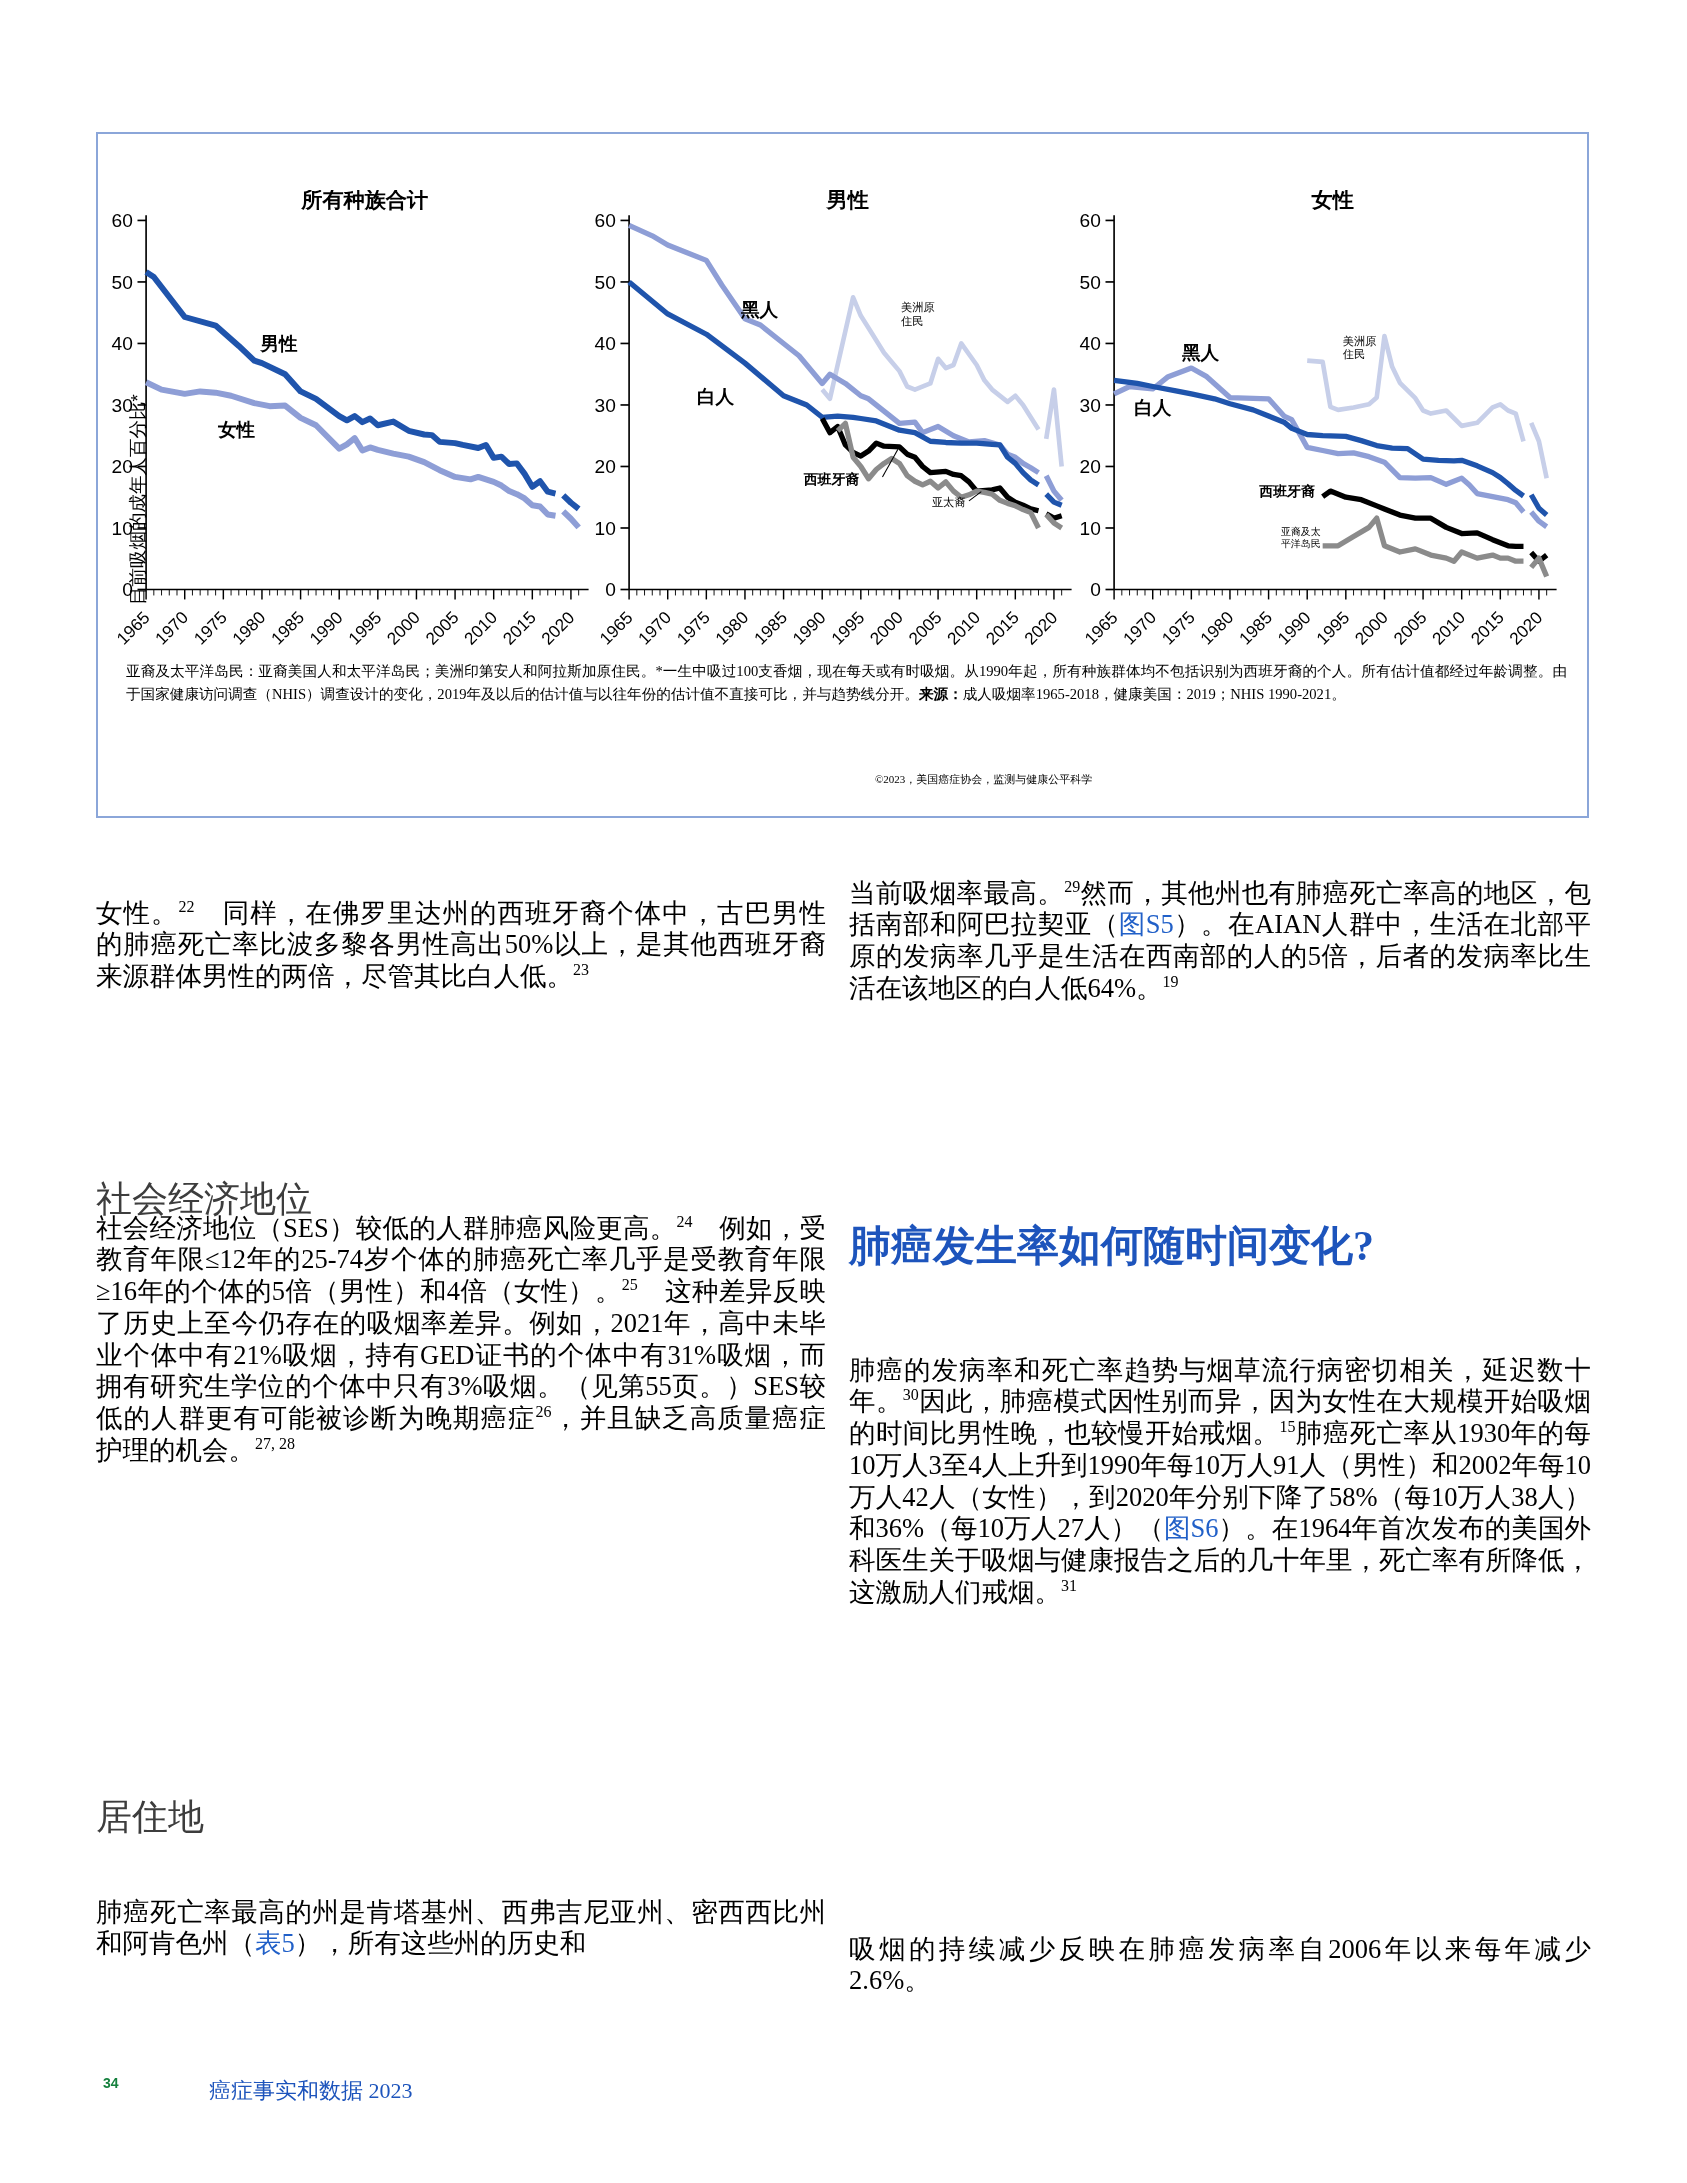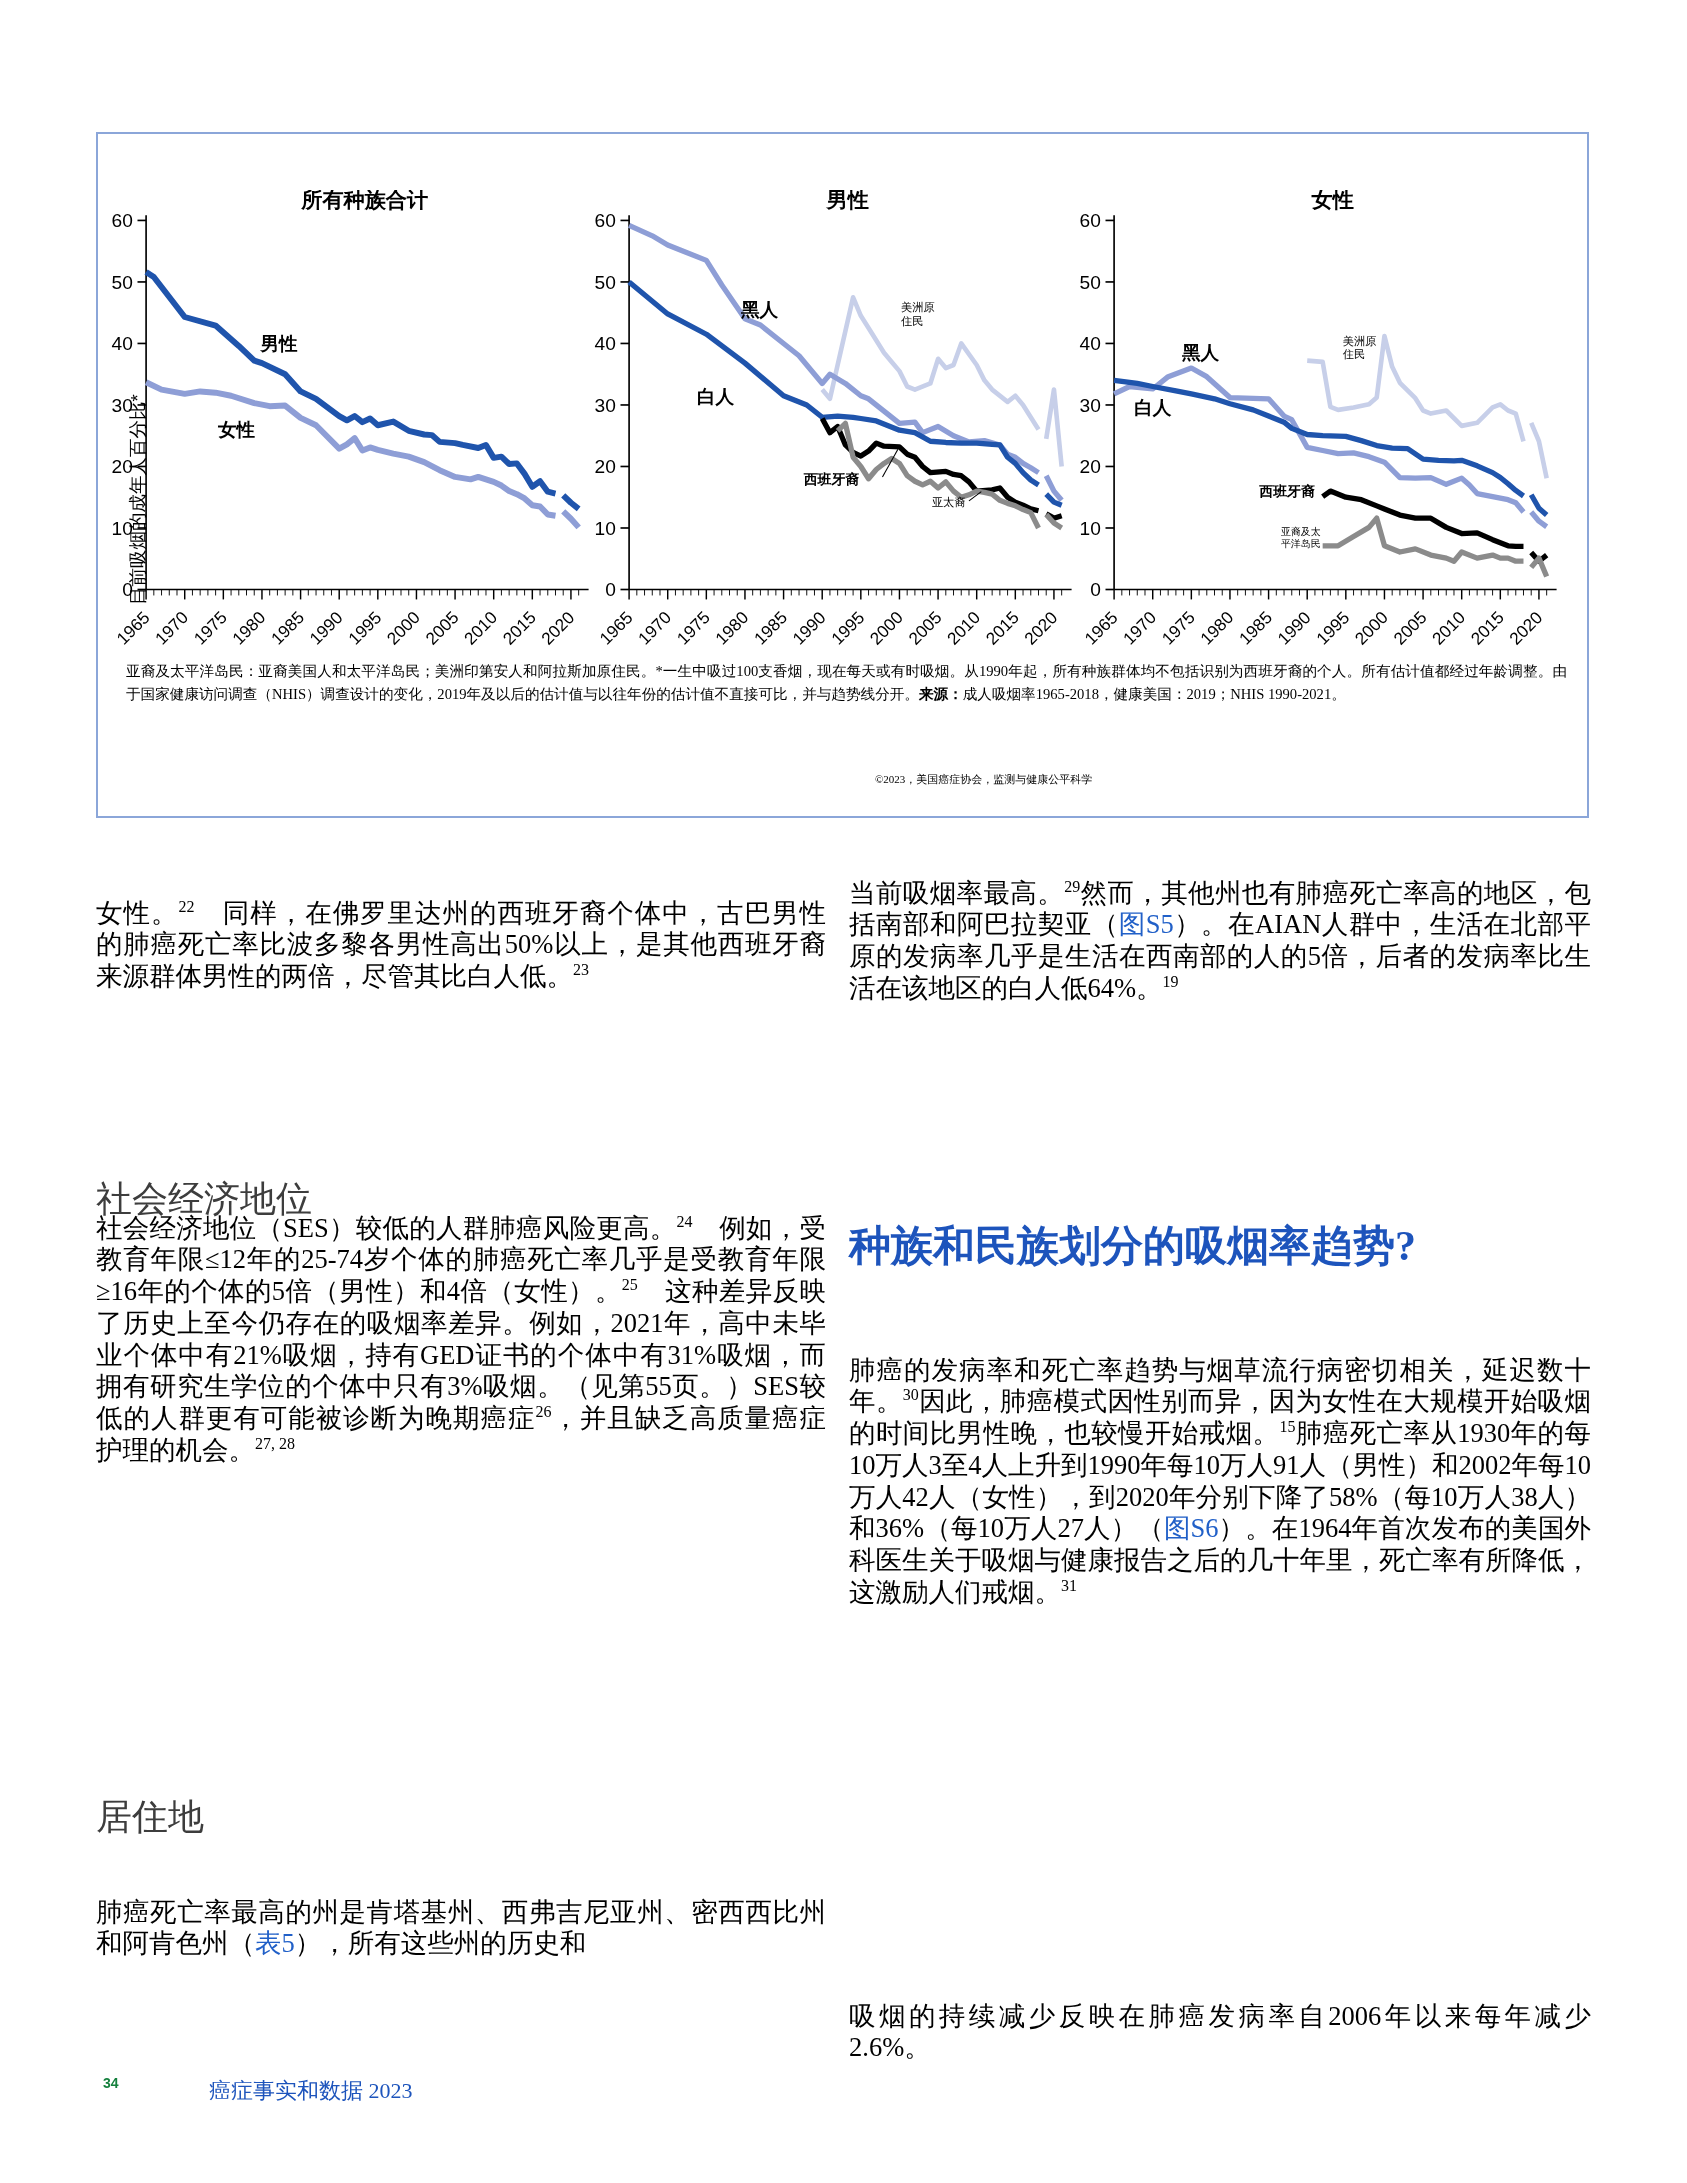--- a/index.html
+++ b/index.html
@@ -350,19 +350,19 @@
   <div class="copyright">©2023，美国癌症协会，监测与健康公平科学</div>
 </div>
 
 <p class="para l-col" style="top:871px;"><span>女性。</span><span class="sup">22</span><span>　同样，在佛罗里达州的西班牙裔个体中，古巴男性的肺癌死亡率比波多黎各男性高出50%以上，是其他西班牙裔来源群体男性的两倍，尽管其比白人低。</span><span class="sup">23</span></p>
 <h2 class="sec-heading" style="left:96px;top:1180px;">社会经济地位</h2>
 <p class="para l-col" style="top:1186px;"><span>社会经济地位（SES）较低的人群肺癌风险更高。</span><span class="sup">24</span><span>　例如，受教育年限≤12年的25-74岁个体的肺癌死亡率几乎是受教育年限≥16年的个体的5倍（男性）和4倍（女性）。</span><span class="sup">25</span><span>　这种差异反映了历史上至今仍存在的吸烟率差异。例如，2021年，高中未毕业个体中有21%吸烟，持有GED证书的个体中有31%吸烟，而拥有研究生学位的个体中只有3%吸烟。（见第55页。）SES较低的人群更有可能被诊断为晚期癌症</span><span class="sup">26</span><span>，并且缺乏高质量癌症护理的机会。</span><span class="sup">27, 28</span></p>
 <h2 class="sec-heading" style="left:96px;top:1798px;">居住地</h2>
 <p class="para l-col" style="top:1870px;"><span>肺癌死亡率最高的州是肯塔基州、西弗吉尼亚州、密西西比州和阿肯色州（</span><span class="link">表5</span><span>），所有这些州的历史和</span></p>
 
 <p class="para r-col" style="top:851px;"><span>当前吸烟率最高。</span><span class="sup">29</span><span>然而，其他州也有肺癌死亡率高的地区，包括南部和阿巴拉契亚（</span><span class="link">图S5</span><span>）。在AIAN人群中，生活在北部平原的发病率几乎是生活在西南部的人的5倍，后者的发病率比生活在该地区的白人低64%。</span><span class="sup">19</span></p>
-<h1 class="q-heading" style="left:849px;top:1223px;">种族和民族划分的吸烟率趋势?</h1>
+<h1 class="q-heading" style="left:849px;top:1223px;">肺癌发生率如何随时间变化?</h1>
 <p class="para r-col" style="top:1328px;"><span>肺癌的发病率和死亡率趋势与烟草流行病密切相关，延迟数十年。</span><span class="sup">30</span><span>因此，肺癌模式因性别而异，因为女性在大规模开始吸烟的时间比男性晚，也较慢开始戒烟。</span><span class="sup">15</span><span>肺癌死亡率从1930年的每10万人3至4人上升到1990年每10万人91人（男性）和2002年每10万人42人（女性），到2020年分别下降了58%（每10万人38人）和36%（每10万人27人）（</span><span class="link">图S6</span><span>）。在1964年首次发布的美国外科医生关于吸烟与健康报告之后的几十年里，死亡率有所降低，这激励人们戒烟。</span><span class="sup">31</span></p>
-<p class="para r-col" style="top:1974px;"><span>吸烟的持续减少反映在肺癌发病率自2006年以来每年减少2.6%。</span></p>
+<p class="para r-col" style="top:1907px;"><span>吸烟的持续减少反映在肺癌发病率自2006年以来每年减少2.6%。</span></p>
 
 <span class="footer-num">34</span>
 <span class="footer-title">癌症事实和数据 2023</span>
 
 
 </body></html>

